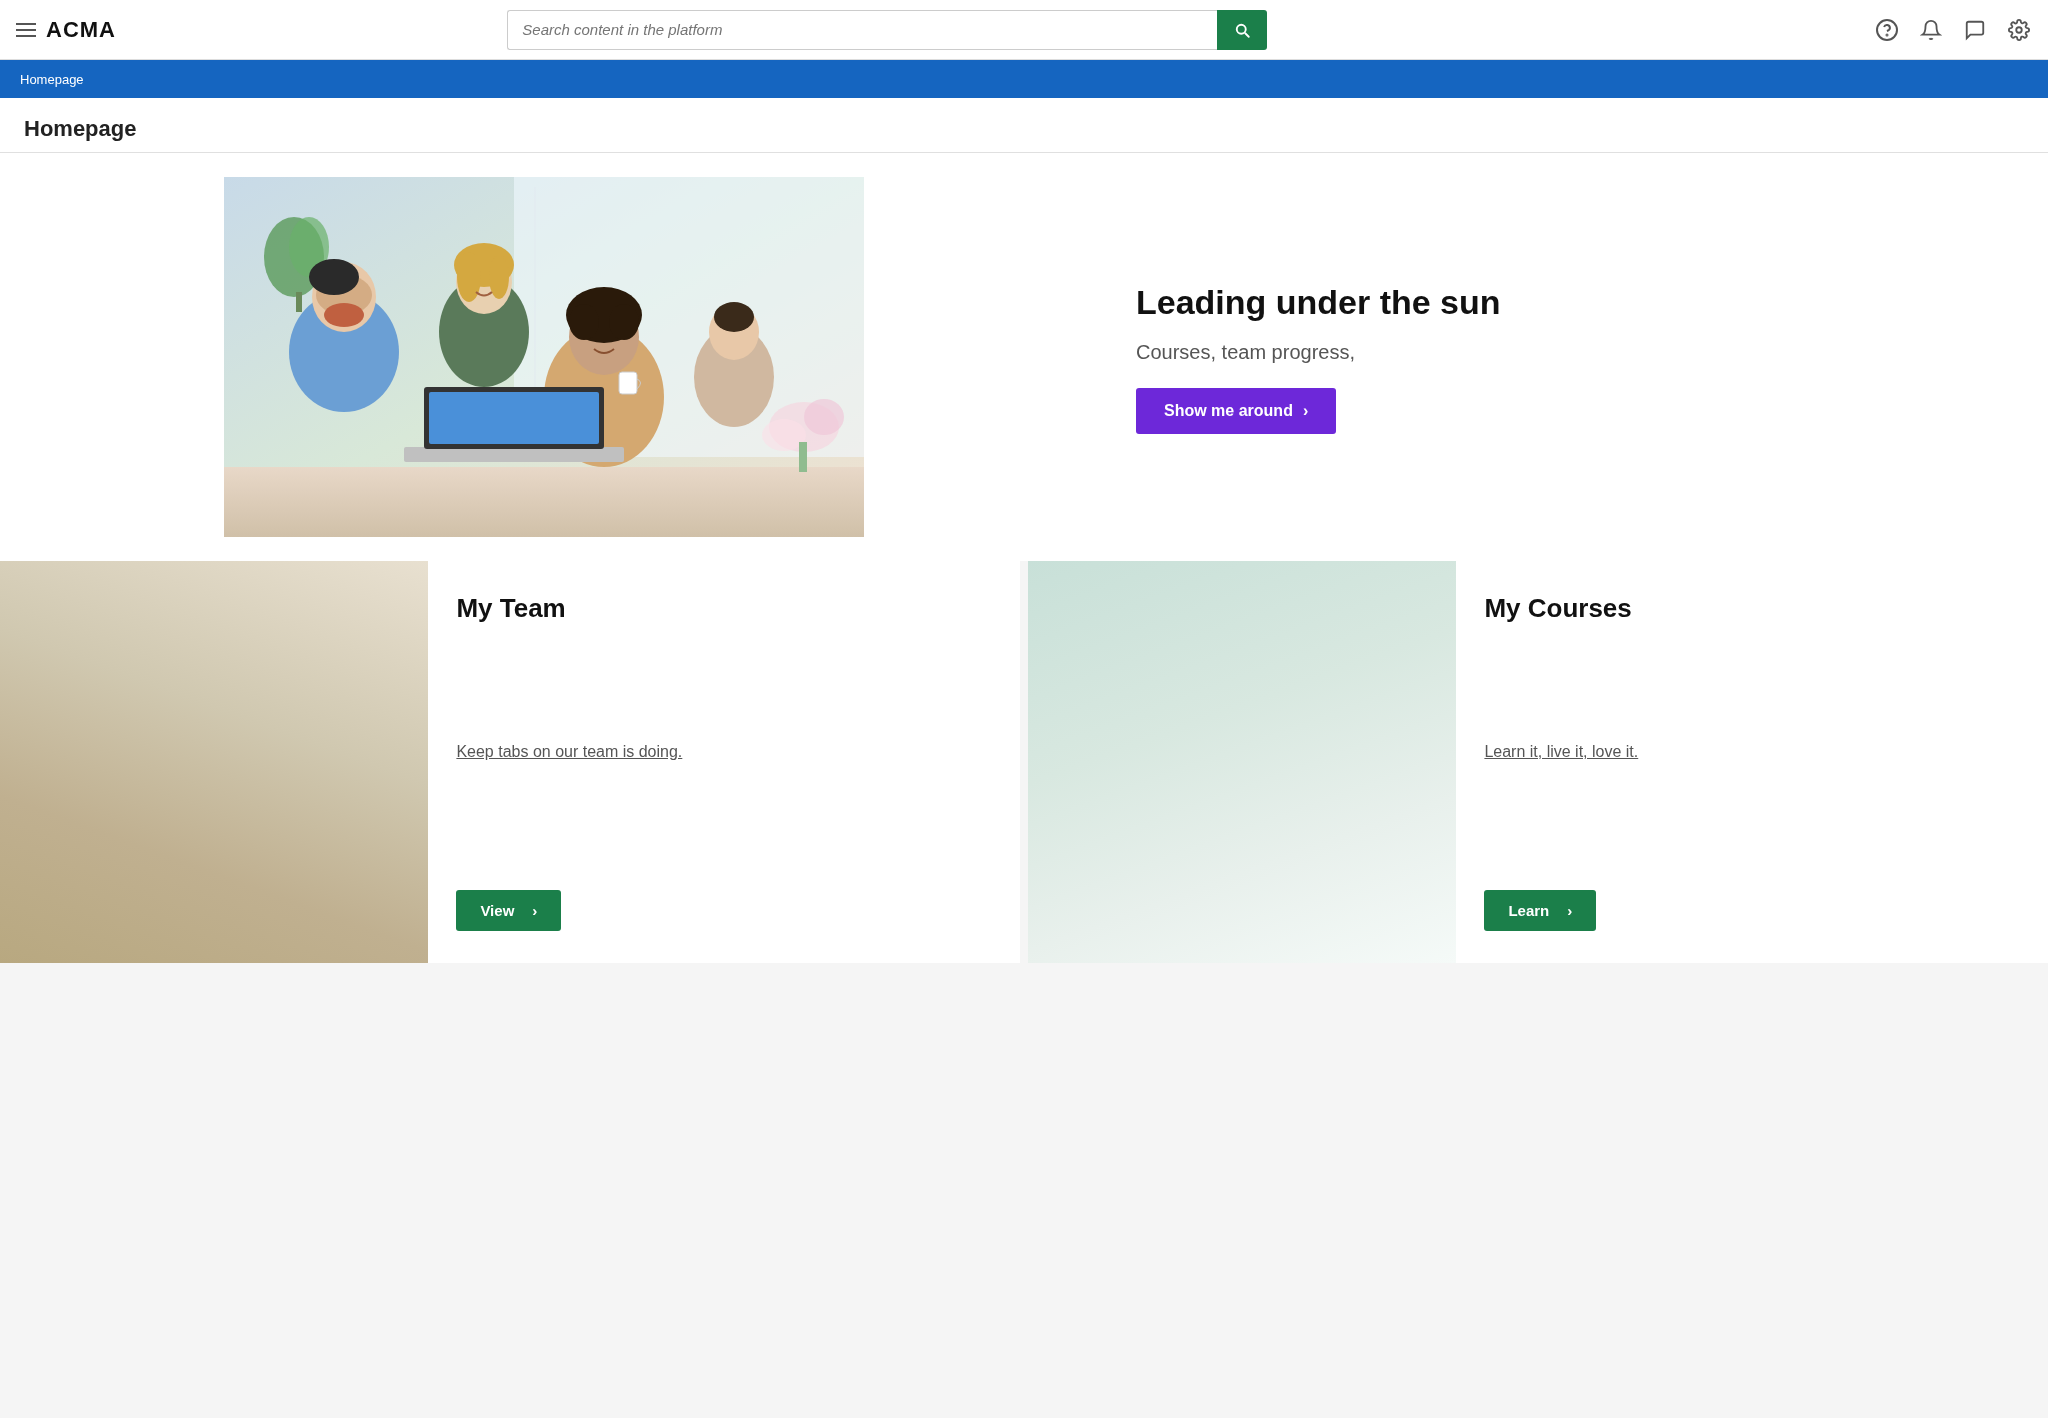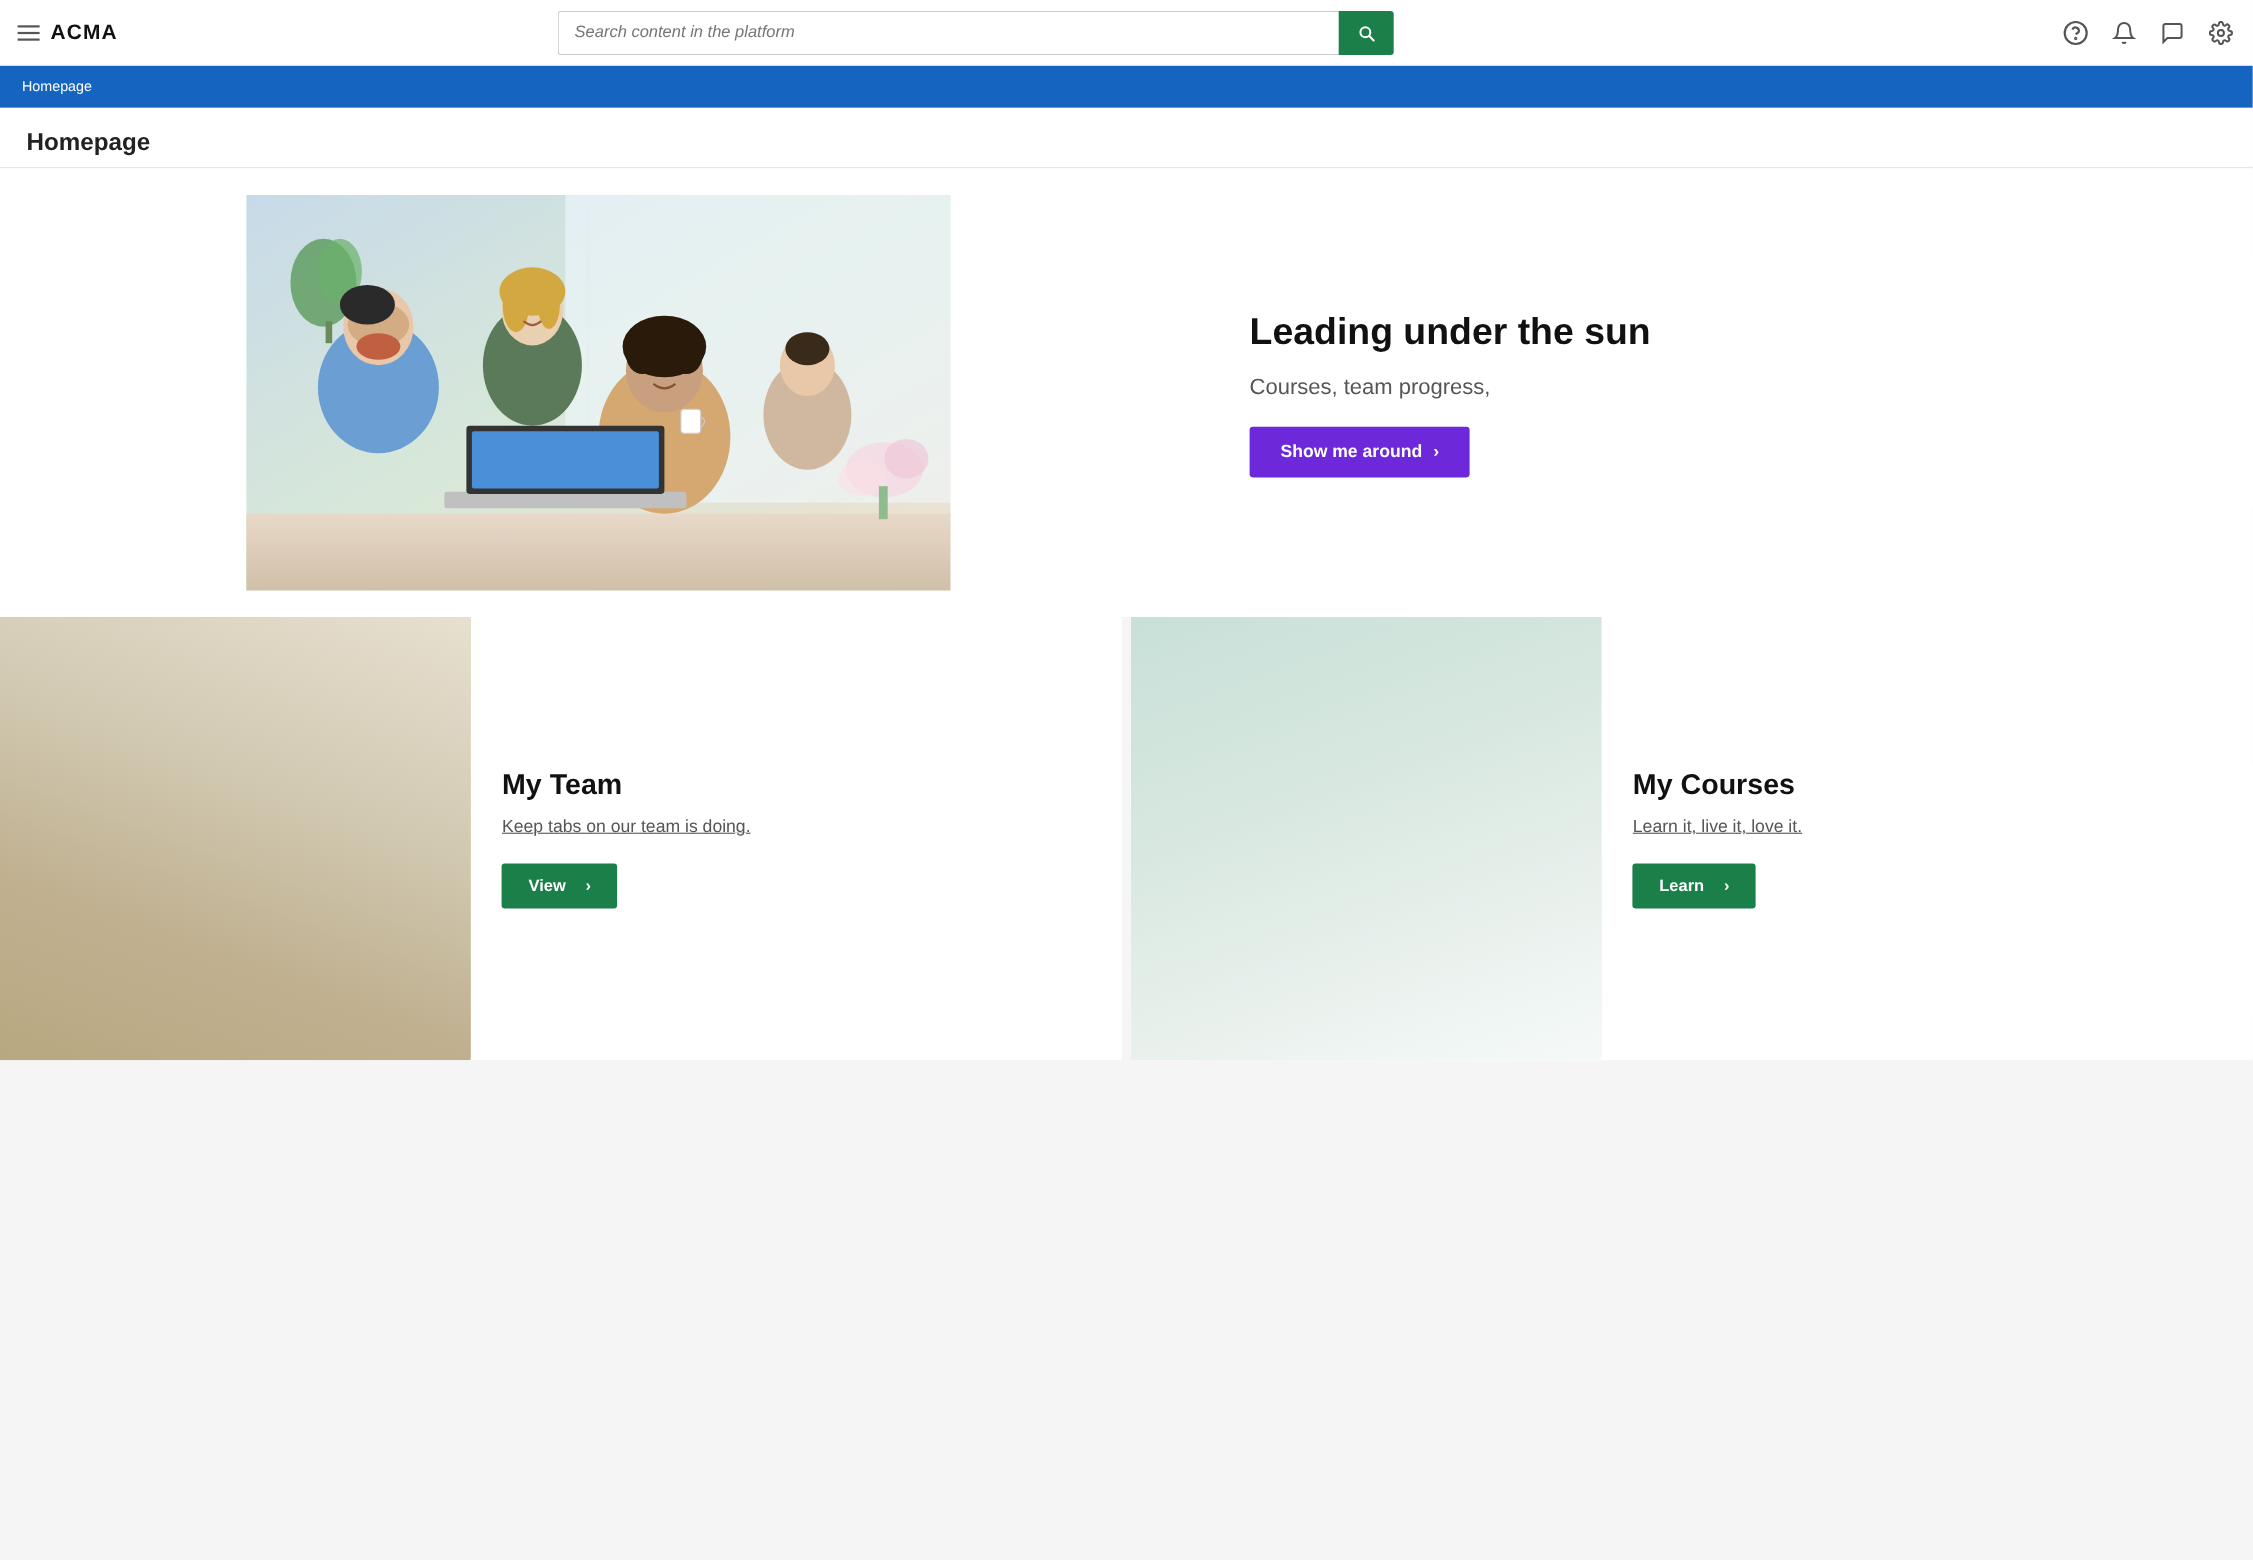--- a/index.html
+++ b/index.html
@@ -27,21 +27,21 @@
       gap: 4px;
       cursor: pointer;
     }
     .hamburger-icon span {
       display: block;
       width: 20px;
       height: 2px;
       background: #555;
     }
     .logo-text {
-      font-size: 19px;
+      font-size: 22px;
       font-weight: bold;
       color: #111;
       letter-spacing: 1px;
     }
     .search-area {
       flex: 1;
       display: flex;
       align-items: center;
       max-width: 760px;
       margin: 0 auto;
@@ -204,21 +204,21 @@
       content: '';
       position: absolute;
       bottom: 0; left: 0; right: 0; top: 0;
       background: linear-gradient(160deg, #c8e0d8 0%, #d8e8e0 40%, #e8f0ec 70%, #f5faf8 100%);
     }
     .card-content {
       flex: 1;
       padding: 32px 28px;
       display: flex;
       flex-direction: column;
-      justify-content: center;
+      justify-content: space-between;
     }
     .card-title {
       font-size: 26px;
       font-weight: bold;
       color: #111;
       margin-bottom: 14px;
     }
     .card-desc {
       font-size: 16px;
       color: #555;

